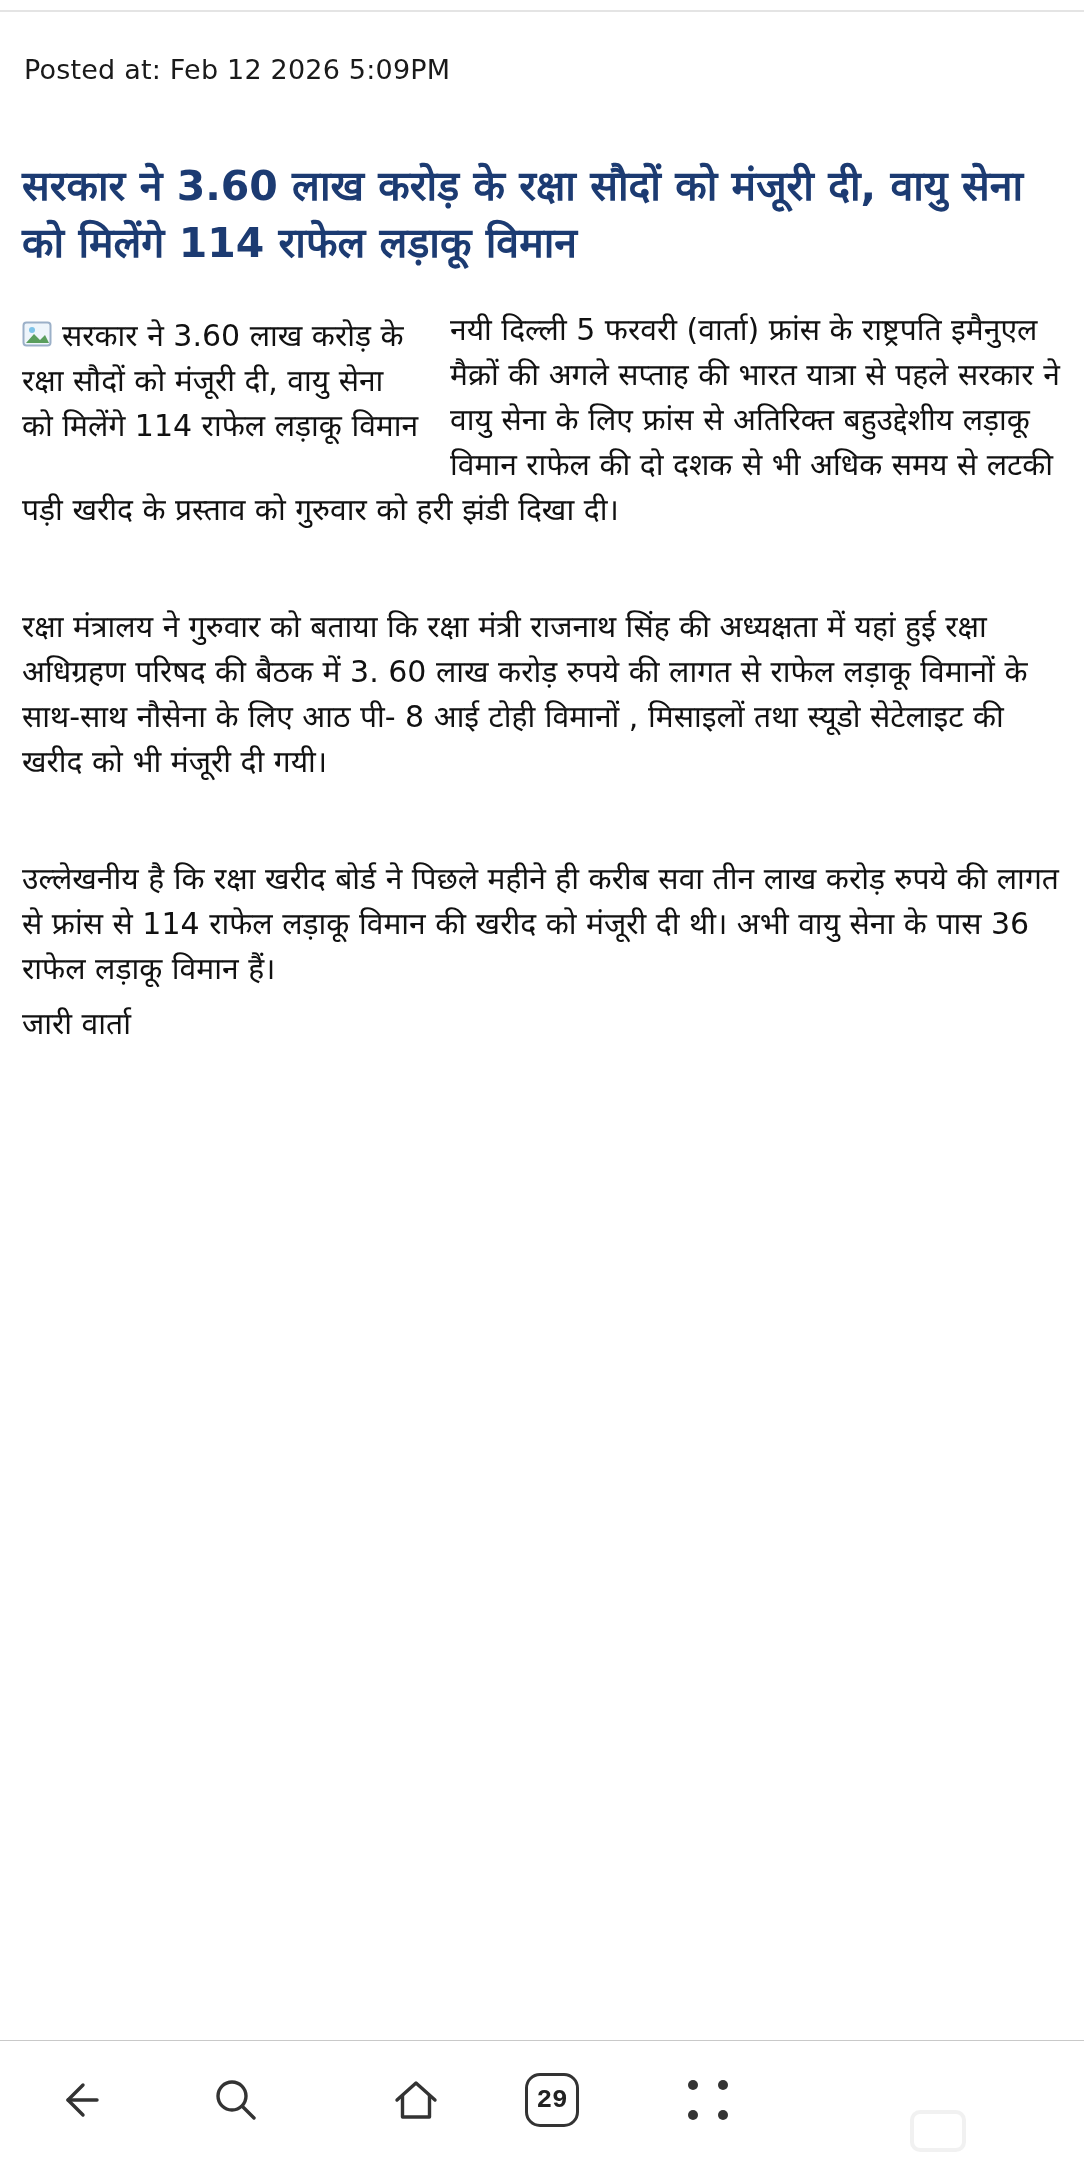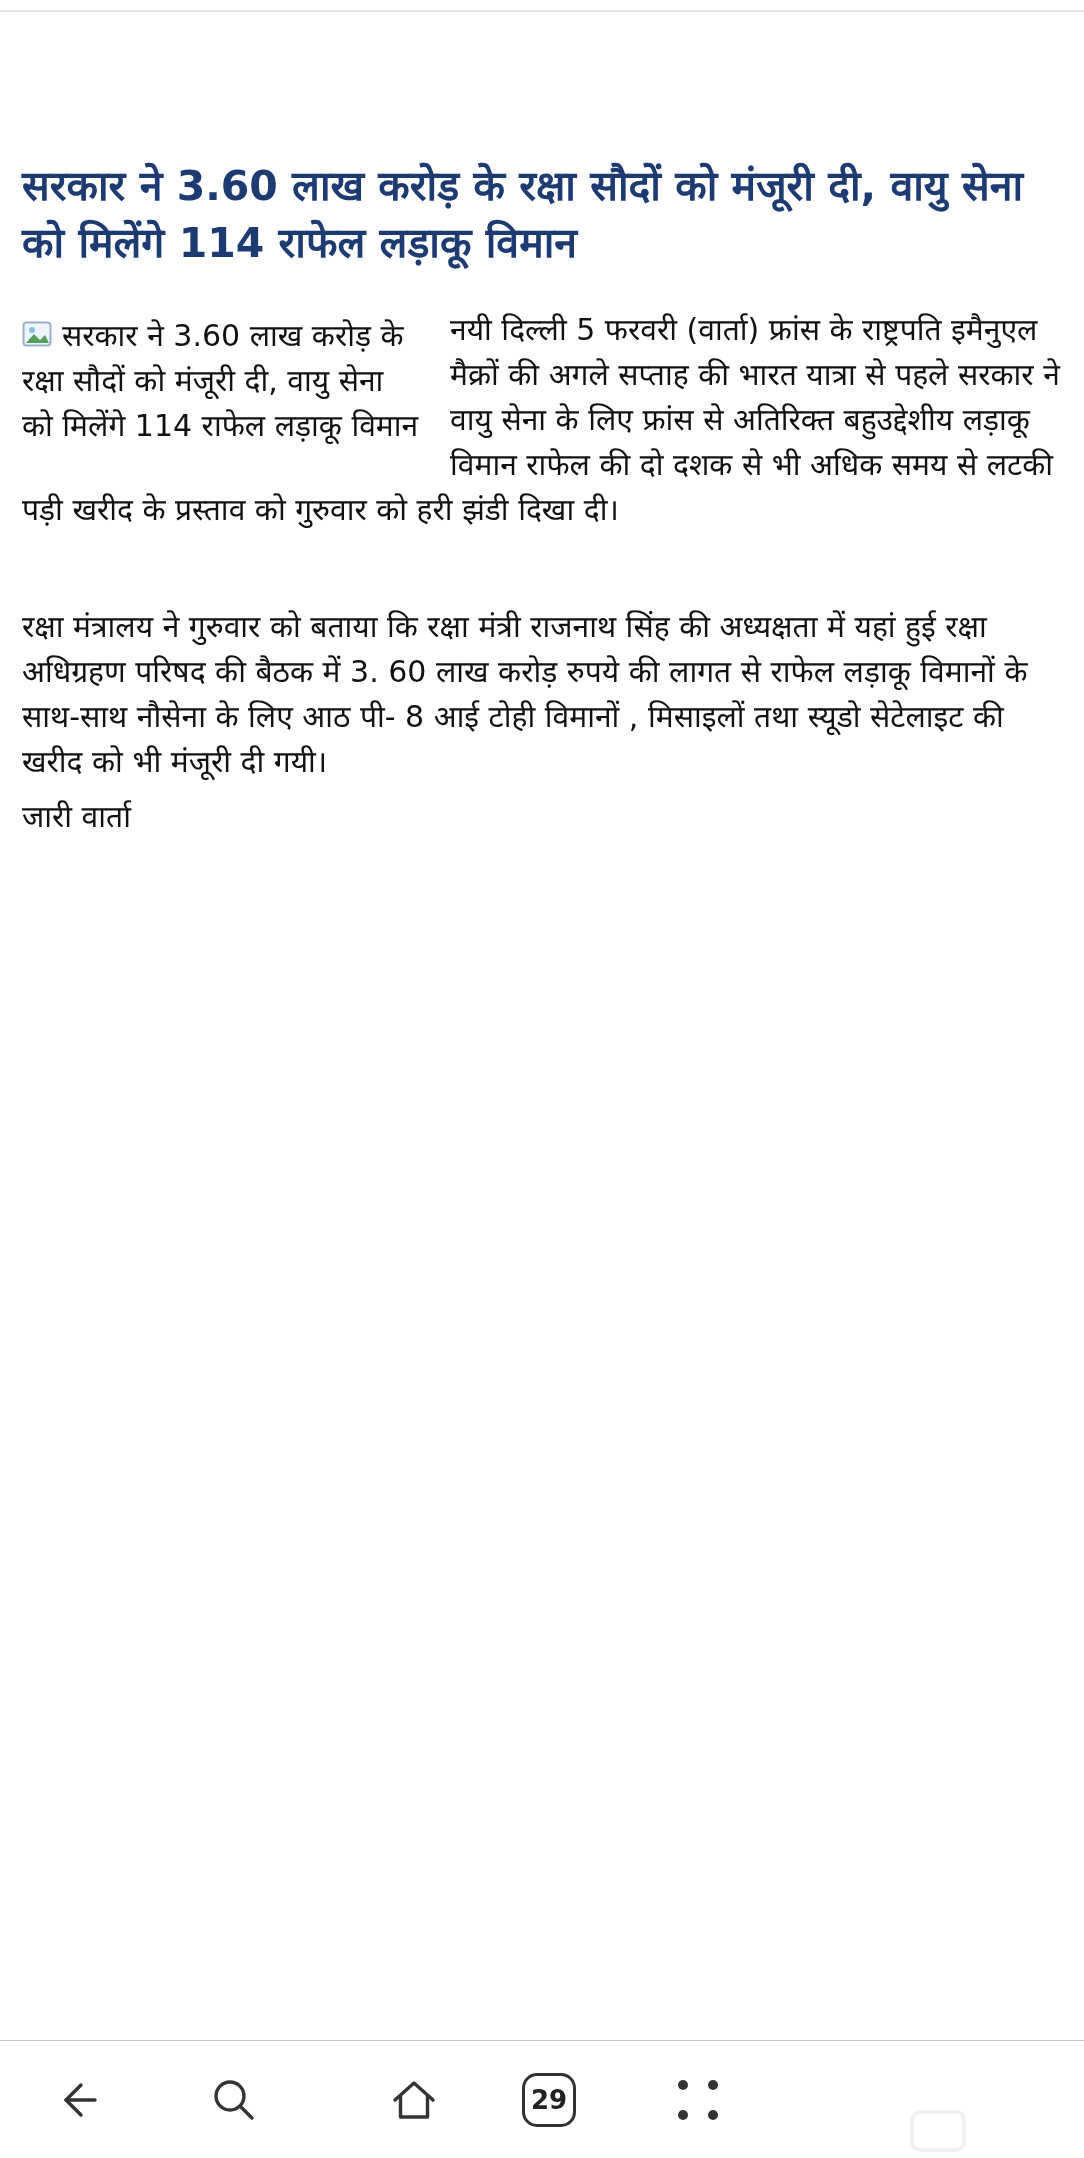--- a/index.html
+++ b/index.html
@@ -29,22 +29,23 @@
   .lead, .para, .byline, .closing { font-size:30px; line-height:1.5; color:#111; }
   .para { margin-top:72px; clear:both; }
   .byline { margin-top:46px; clear:both; }
   .closing { margin-top:10px; }
   .bottom-nav {
     position:absolute; left:0; bottom:0; width:100%; height:118px;
     background:#ffffff; border-top:1px solid #c9c9c9;
   }
   .nav-btn {
     position:absolute; top:50%; transform:translate(-50%,-50%);
-    width:60px; height:60px; display:flex; align-items:center; 
+    width:60px; height:60px; display:flex; align-items:center; justify-content:center;
     cursor:pointer;
+    font-family:Liberation Mono, monospace;
   }
   .nav-back   { left:80px; }
   .nav-search { left:236px; }
   .nav-home   { left:416px; }
   .nav-tabs   { left:552px; }
   .nav-menu   { left:708px; }
   .tabs-box {
     width:54px; height:54px; border:3.5px solid #333; border-radius:15px;
     display:flex; align-items:center; justify-content:center;
     font-size:26px; font-weight:600; color:#222;
@@ -60,37 +61,39 @@
   }
   svg.icon { display:block; }
 </style>
 </head>
 <body>
 
 <div class="page">
 
   <div class="hairline-top"></div>
 
+  <div class="posted">Posted at: Feb 12 2026 5:09PM</div>
 
   <div class="content">
     <h1 class="headline">सरकार ने 3.60 लाख करोड़ के रक्षा सौदों को मंजूरी दी, वायु सेना को मिलेंगे 114 राफेल लड़ाकू विमान</h1>
 
     <div class="media">
       <span class="broken-img">
         <svg class="icon" width="34" height="30" viewBox="0 0 34 30">
           <rect x="1.5" y="2.5" width="27" height="23" rx="3" fill="#eef5fb" stroke="#9bb0c8" stroke-width="2"></rect>
           <circle cx="10" cy="10" r="3" fill="#7ec3e8"></circle>
           <path d="M4 23 L12 14 L18 20 L23 15 L27 23 Z" fill="#5a9e5d"></path>
         </svg>
       </span><span>सरकार ने 3.60 लाख करोड़ के रक्षा सौदों को मंजूरी दी, वायु सेना को मिलेंगे 114 राफेल लड़ाकू विमान</span>
     </div>
 
     <p class="lead">नयी दिल्ली 5 फरवरी (वार्ता) फ्रांस के राष्ट्रपति इमैनुएल मैक्रों की अगले सप्ताह की भारत यात्रा से पहले सरकार ने वायु सेना के लिए फ्रांस से अतिरिक्त बहुउद्देशीय लड़ाकू विमान राफेल की दो दशक से भी अधिक समय से लटकी पड़ी खरीद के प्रस्ताव को गुरुवार को हरी झंडी दिखा दी।</p>
 
     <p class="para">रक्षा मंत्रालय ने गुरुवार को बताया कि रक्षा मंत्री राजनाथ सिंह की अध्यक्षता में यहां हुई रक्षा अधिग्रहण परिषद की बैठक में 3. 60 लाख करोड़ रुपये की लागत से राफेल लड़ाकू विमानों के साथ-साथ नौसेना के लिए आठ पी- 8 आई टोही विमानों , मिसाइलों तथा स्यूडो सेटेलाइट की खरीद को भी मंजूरी दी गयी।</p>
+    <p class="para">उल्लेखनीय है कि रक्षा खरीद बोर्ड ने पिछले महीने ही करीब सवा तीन लाख करोड़ रुपये की लागत से फ्रांस से 114 राफेल लड़ाकू विमान की खरीद को मंजूरी दी थी। अभी वायु सेना के पास 36 राफेल लड़ाकू विमान हैं।</p>
 
     <p class="closing">जारी वार्ता</p>
   </div>
 
   <nav class="bottom-nav">
 
     <div class="nav-btn nav-back">
       <span>
         <svg class="icon" width="56" height="56" viewBox="0 0 56 56" fill="none" stroke="#333" stroke-width="3.4" stroke-linecap="round" stroke-linejoin="round">
           <path d="M31 13 L16 28 L31 43"></path>

